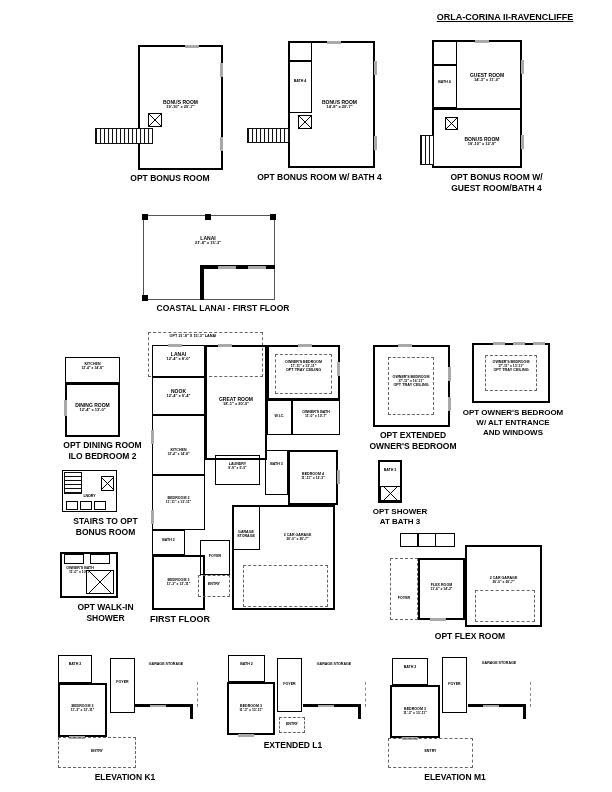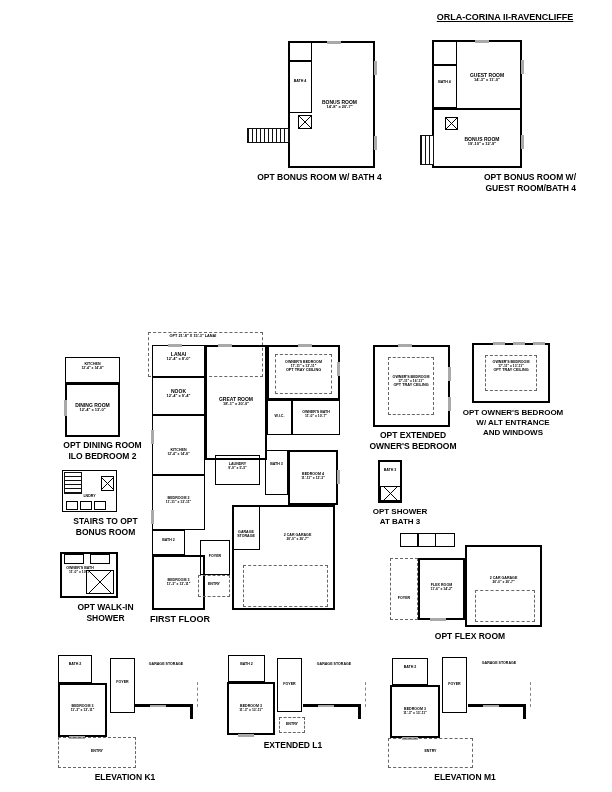--- a/index.html
+++ b/index.html
@@ -30,20 +30,33 @@
   .title{font-size:9px;text-align:center;text-decoration:underline;}
   .capleft{text-align:left;font-size:9px;}
 </style>
 </head>
 <body>
 
 <div class="page">
 
   <div class="cap title" style="left:415px;top:12px;width:180px;">ORLA-CORINA II-RAVENCLIFFE</div>
 
+  <div class="plan" style="left:95px;top:45px;width:150px;height:145px;">
+    <div class="room outer" style="left:43px;top:0px;width:85px;height:125px;"></div>
+    <div class="win" style="left:124.5px;top:18px;width:3px;height:14px;"></div>
+    <div class="win" style="left:124.5px;top:92px;width:3px;height:14px;"></div>
+    <div class="win" style="left:90px;top:-0.5px;width:14px;height:3px;"></div>
+    <div class="stairs" style="left:0px;top:83px;width:58px;height:16px;"></div>
+    <div class="xbox" style="left:53px;top:68px;width:14px;height:14px;"></div>
+    <div class="lbl" style="left:43px;top:54px;width:85px;">
+      <span class="nm">BONUS ROOM</span>
+      <span class="dm">19'-10" x 20'-7"</span>
+    </div>
+    <div class="cap" style="left:10px;top:128px;width:130px;">OPT BONUS ROOM</div>
+  </div>
 
   <div class="plan" style="left:247px;top:41px;width:145px;height:150px;">
     <div class="room outer" style="left:41px;top:0px;width:87px;height:127px;"></div>
     <div class="room thin" style="left:41px;top:0px;width:24px;height:20px;"></div>
     <div class="room thin" style="left:41px;top:20px;width:24px;height:52px;"></div>
     <div class="lbl t35" style="left:41px;top:38px;width:24px;">
       <span class="nm">BATH 4</span>
     </div>
     <div class="xbox" style="left:51px;top:74px;width:14px;height:14px;"></div>
     <div class="stairs" style="left:0px;top:87px;width:43px;height:15px;"></div>
@@ -71,26 +84,42 @@
     </div>
     <div class="xbox" style="left:25px;top:77px;width:13px;height:13px;"></div>
     <div class="stairs" style="left:0px;top:95px;width:14px;height:30px;"></div>
     <div class="lbl" style="left:32px;top:96px;width:60px;">
       <span class="nm">BONUS ROOM</span>
       <span class="dm">19'-10" x 12'-9"</span>
     </div>
     <div class="win" style="left:100.5px;top:20px;width:3px;height:14px;"></div>
     <div class="win" style="left:100.5px;top:95px;width:3px;height:14px;"></div>
     <div class="win" style="left:55px;top:-0.5px;width:14px;height:3px;"></div>
-    <div class="cap" style="left:11px;top:132px;width:145px;text-align:right;">
+    <div class="cap" style="left:4px;top:132px;width:145px;">
       <span>OPT BONUS ROOM W/</span><br>
       <span>GUEST ROOM/BATH 4</span>
     </div>
   </div>
 
+  <div class="plan" style="left:143px;top:215px;width:160px;height:100px;">
+    <div class="room thin" style="left:0px;top:0px;width:132px;height:85px;border-color:#555;"></div>
+    <div class="wall" style="left:57px;top:50px;width:75px;height:4px;"></div>
+    <div class="wall" style="left:57px;top:50px;width:4px;height:35px;"></div>
+    <div class="win" style="left:75px;top:50.5px;width:18px;height:3px;"></div>
+    <div class="win" style="left:105px;top:50.5px;width:18px;height:3px;"></div>
+    <div class="wall" style="left:-1px;top:-1px;width:6px;height:6px;"></div>
+    <div class="wall" style="left:62px;top:-1px;width:6px;height:6px;"></div>
+    <div class="wall" style="left:127px;top:-1px;width:6px;height:6px;"></div>
+    <div class="wall" style="left:-1px;top:80px;width:6px;height:6px;"></div>
+    <div class="lbl" style="left:30px;top:20px;width:70px;">
+      <span class="nm">LANAI</span>
+      <span class="dm">21'-8" x 15'-3"</span>
+    </div>
+    <div class="cap" style="left:0px;top:88px;width:160px;">COASTAL LANAI - FIRST FLOOR</div>
+  </div>
 
   <div class="plan" style="left:55px;top:350px;width:95px;height:112px;">
     <div class="room" style="left:10px;top:7px;width:55px;height:26px;"></div>
     <div class="room outer" style="left:10px;top:33px;width:55px;height:54px;"></div>
     <div class="win" style="left:8.5px;top:50px;width:3px;height:16px;"></div>
     <div class="lbl t35" style="left:12px;top:12px;width:51px;">
       <span class="nm">KITCHEN</span>
       <span class="dm">12'-4" x 14'-8"</span>
     </div>
     <div class="lbl" style="left:12px;top:52px;width:51px;">
@@ -378,16 +407,16 @@
       <span class="nm">GARAGE STORAGE</span>
     </div>
     <div class="wall" style="left:88px;top:52px;width:58px;height:3px;"></div>
     <div class="win" style="left:103px;top:52.5px;width:16px;height:2px;"></div>
     <div class="wall" style="left:143px;top:55px;width:3px;height:12px;"></div>
     <div class="dashline" style="left:150px;top:30px;height:25px;"></div>
     <div class="dash" style="left:8px;top:86px;width:85px;height:30px;"></div>
     <div class="lbl t35" style="left:8px;top:97px;width:85px;">
       <span class="nm">ENTRY</span>
     </div>
-    <div class="cap" style="left:25px;top:120px;width:120px;text-align:center;">ELEVATION M1</div>
+    <div class="cap" style="left:15px;top:120px;width:120px;text-align:center;">ELEVATION M1</div>
   </div>
 
 </div>
 
 </body></html>

